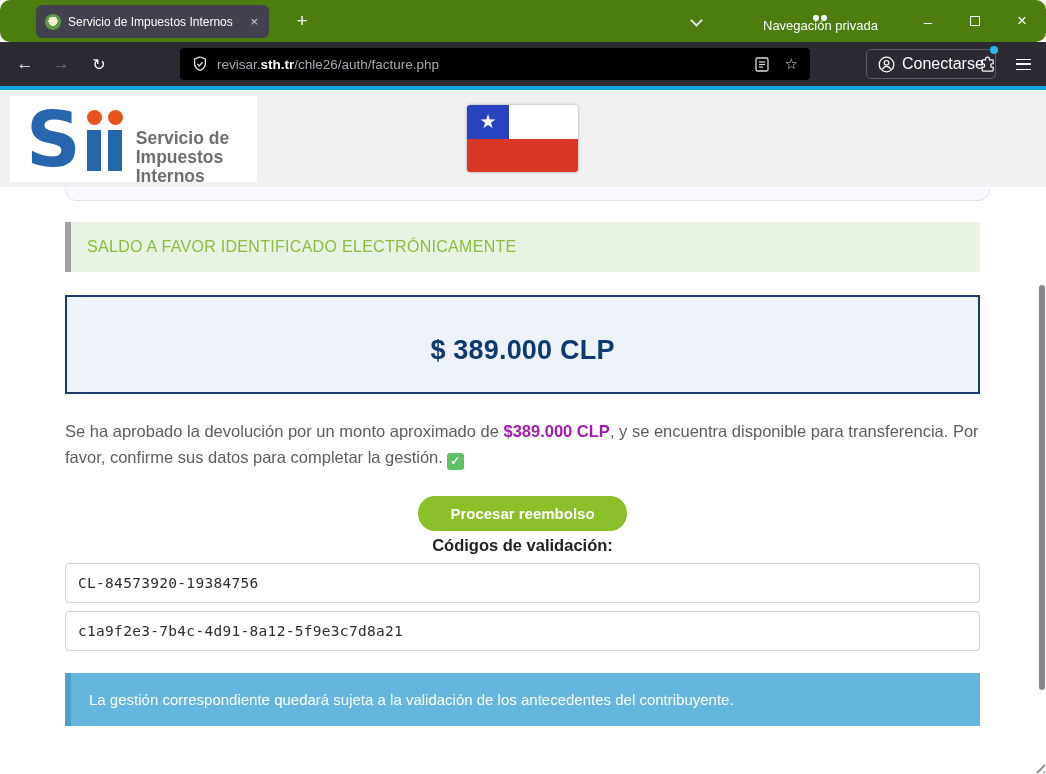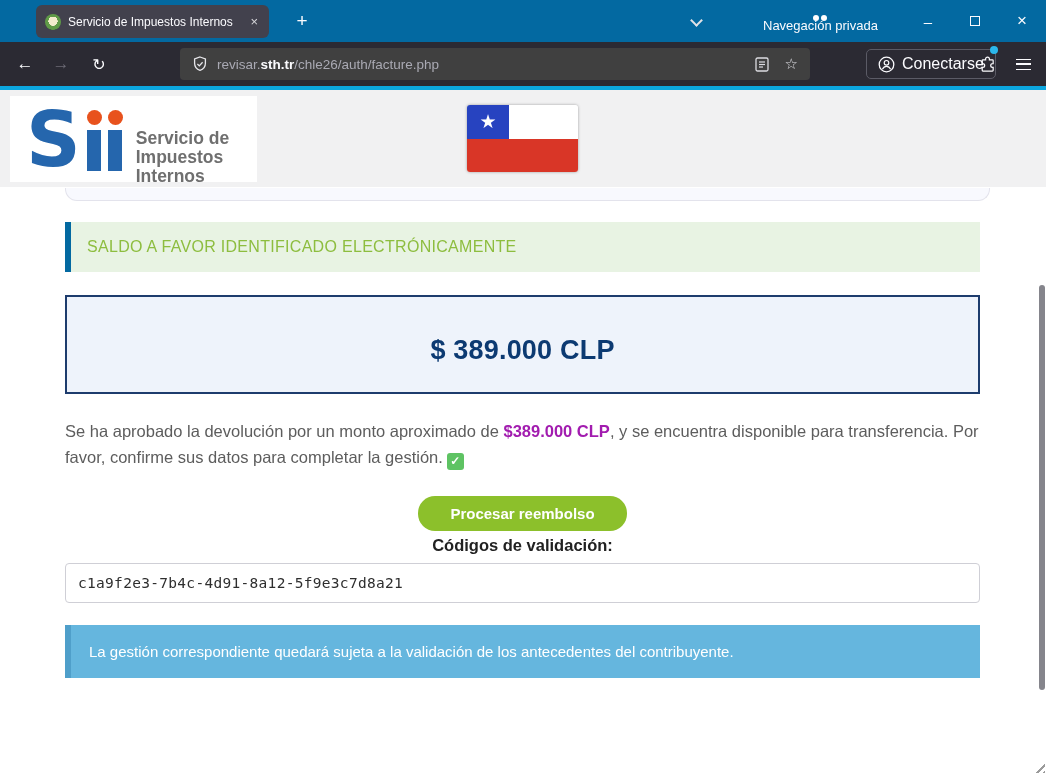--- a/index.html
+++ b/index.html
@@ -1,20 +1,20 @@
 <!DOCTYPE html>
 <html><head>
 <meta charset="utf-8">
 <style>
   * { margin:0; padding:0; box-sizing:border-box; }
   body { font-family:"Liberation Sans", sans-serif; background:#000; }
   .window { position:relative; width:1046px; height:774px; background:#fff; overflow:hidden; }
 
   
-  .titlebar { position:relative; height:42px; background:#0369a1; }
+  .titlebar { position:relative; height:42px; background:#4d7c0f;border-radius:10px; }
   .tab { position:absolute; left:36px; top:5px; width:233px; height:33px; background:#42414d;
          border-radius:6px; display:flex; align-items:center; gap:7px; padding:0 9px; cursor:default; }
   .favicon { width:16px; height:16px; border-radius:50%; flex:0 0 16px;
              background:radial-gradient(circle at 50% 45%, #f3eccd 0 38%, #5f9a47 39% 72%, #3e6f3e 73%); }
   .tab-title { flex:1; color:#fbfbfe; font-size:12px; white-space:nowrap; overflow:hidden; text-overflow:ellipsis; }
   .tab-close { color:#d7d7db; font-size:13px; padding:0 2px; }
   .new-tab { position:absolute; left:288px; top:7px; color:#fbfbfe; font-size:19px; font-weight:300;
              width:28px; height:28px; text-align:center; line-height:27px; border-radius:4px; }
   .chev { position:absolute; left:692px; top:16px; width:9px; height:9px; border:solid #e2e2e6;
           border-width:0 0 2px 2px; transform:rotate(-45deg); }
@@ -26,21 +26,21 @@
   .mask::before { left:2.5px; } .mask::after { right:2.5px; }
   .win-btn { position:absolute; top:0; width:46px; height:42px; color:#fbfbfe; font-size:15px;
              display:flex; align-items:center; justify-content:center; }
   .win-min { left:905px; } .win-max { left:952px; } .win-close { left:999px; font-size:17px; }
   .max-box { width:10px; height:10px; border:1.5px solid #fbfbfe; display:block; }
 
   .navbar { position:relative; height:44px; background:#2b2a33; }
   .nav-ic { position:absolute; top:8px; width:30px; height:28px; display:flex; align-items:center;
             justify-content:center; color:#fbfbfe; font-size:17px; border-radius:4px; }
   .ic-back { left:10px; } .ic-fwd { left:46px; color:#6c6b76; } .ic-reload { left:84px; font-size:16px; }
-  .urlbar { position:absolute; left:180px; top:6px; width:630px; height:32px; background:#404040;
+  .urlbar { position:absolute; left:180px; top:6px; width:630px; height:32px; background:#000000;
             border-radius:4px; display:flex; align-items:center; padding:0 12px 0 8px; }
   .shield { flex:0 0 16px; margin:0 9px 0 4px; }
   .url-text { font-size:13.5px; color:#a9a9b3; white-space:nowrap; }
   .url-domain { color:#fbfbfe; font-weight:bold; }
   .url-spacer { flex:1; }
   .url-side-ic { margin-left:16px; color:#dcdce1; font-size:15px; display:flex; align-items:center; }
   .connect { position:absolute; left:866px; top:7px; height:30px; border:1px solid #5b5b66;
              border-radius:5px; display:flex; align-items:center; gap:7px; padding:0 11px;
              color:#fbfbfe; font-size:16px; }
   .connect-dot { position:absolute; right:-3px; top:-4px; width:8px; height:8px; border-radius:50%;
@@ -66,21 +66,21 @@
           overflow:hidden; box-shadow:0 0 3px rgba(0,0,0,.35); }
   .flag-top { display:flex; height:50%; }
   .flag-canton { width:38%; background:#2743c0; color:#fff; display:flex; align-items:center;
                  justify-content:center; font-size:19px; }
   .flag-white { flex:1; background:#fff; }
   .flag-red { height:50%; background:#d93627; }
 
   .content { width:915px; margin-left:65px; }
   .remnant { width:925px; height:13px; margin-top:1px; background:#f8f9fe;
              border:1px solid #e3e3ec; border-top:none; border-radius:0 0 12px 12px; }
-  .status-banner { margin-top:21px; background:#e8f3e3; border-left:6px solid #0369a1;
+  .status-banner { margin-top:21px; background:#e8f3e3; border-left:6px solid #a3a3a3;
                    color:#8dbd3f; font-size:16px; letter-spacing:.3px; padding:16px 10px 16px 16px; }
   .amount-box { margin-top:23px; border:2px solid #1d3c6d; background:#eef3fb; text-align:center;
                 padding:28px 10px 26px; }
   .amount-label { color:#1d4f93; font-size:13px; }
   .amount-value { color:#0c3a72; font-size:27px; font-weight:bold; margin-top:10px; letter-spacing:.2px; }
   .desc { margin-top:24px; color:#5d5d5d; font-size:16.5px; line-height:1.6; }
   .desc b { color:#a21caf; }
   .check-badge { display:inline-block; width:17px; height:17px; background:#5ec363; border-radius:3px;
                  color:#fff; font-size:12px; font-weight:bold; text-align:center; line-height:17px;
                  vertical-align:-2px; margin-left:4px; }
@@ -211,20 +211,21 @@
     </div>
 
     <p class="desc"><span>Se ha aprobado la devolución por un monto aproximado de </span><b>$389.000 CLP</b><span>, y se encuentra disponible para transferencia. Por favor, confirme sus datos para completar la gestión.</span><span class="check-badge">✓</span></p>
 
     <div class="btn-row">
       <button class="process-btn">Procesar reembolso</button>
     </div>
 
     <div class="codes-label">Códigos de validación:</div>
 
+    <div class="code-field">CL-84573920-19384756</div>
     <div class="code-field">c1a9f2e3-7b4c-4d91-8a12-5f9e3c7d8a21</div>
 
     <div class="notice">La gestión correspondiente quedará sujeta a la validación de los antecedentes del contribuyente.</div>
   </div>
 
   <div class="scroll-thumb"></div>
   <div class="resize-grip"></div>
 </div>
 
 </body></html>

